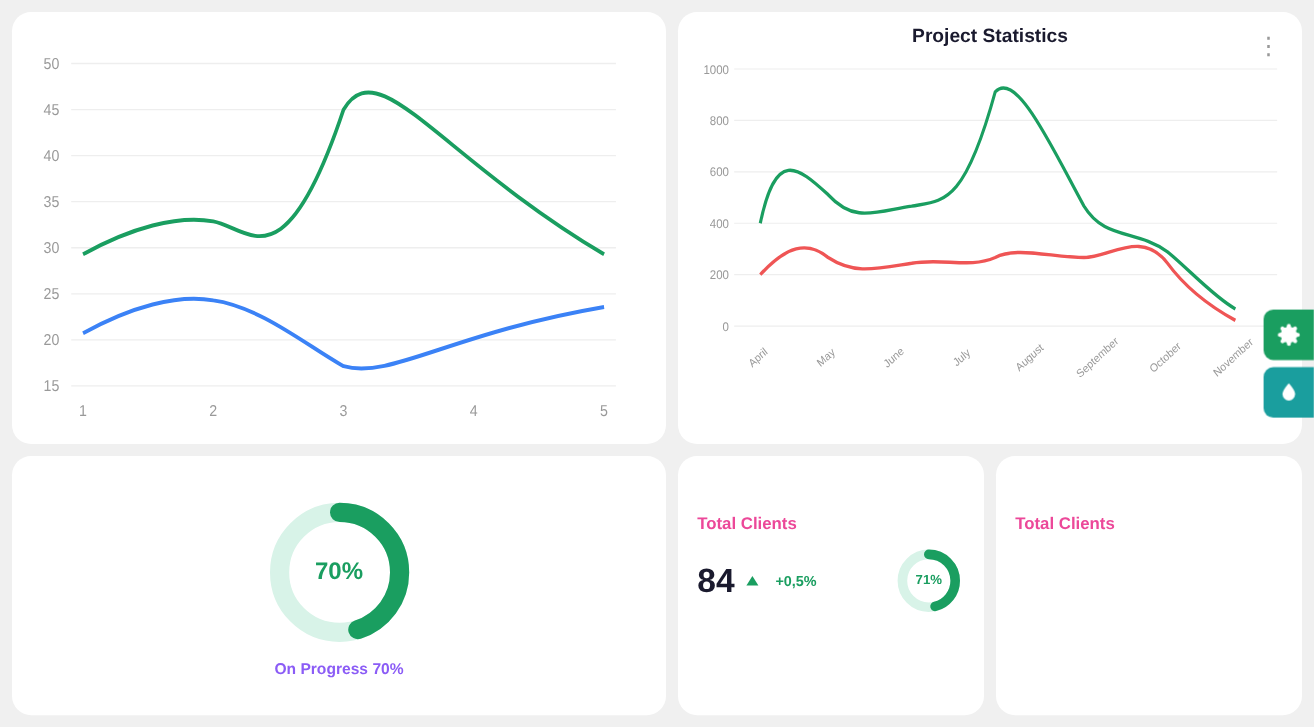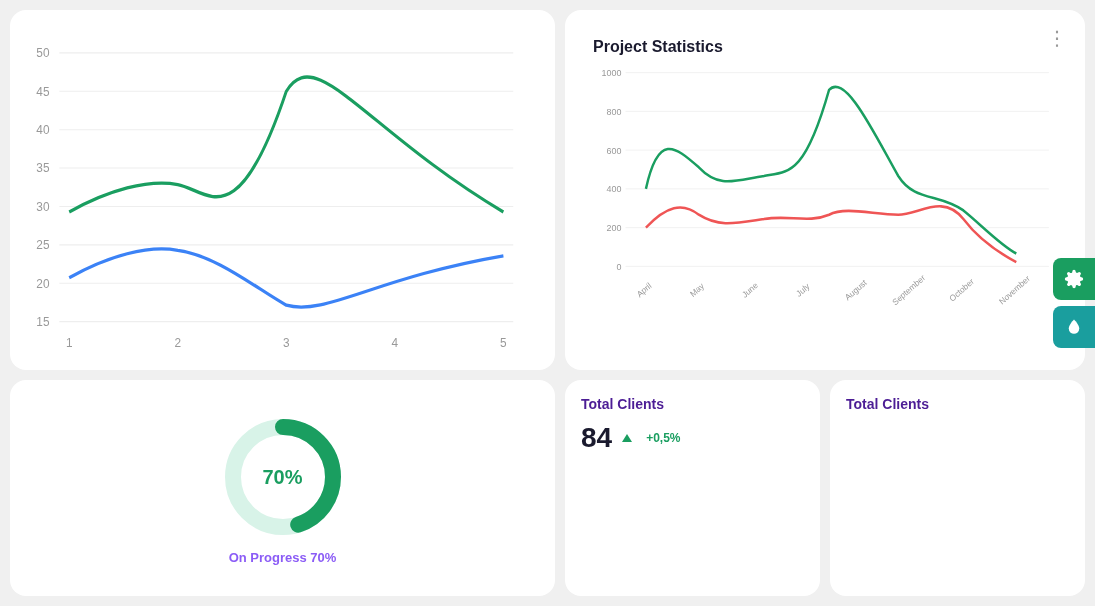--- a/index.html
+++ b/index.html
@@ -28,21 +28,22 @@
     .chart-card-1 {
       grid-column: 1;
       grid-row: 1;
       padding: 10px 22px 10px 0;
     }
 
     
     .project-stats-card {
       grid-column: 2;
       grid-row: 1;
-      padding: 28px;
+      padding: 12px;
+      text-align: center;
     }
 
     
     .donut-card {
       grid-column: 1;
       grid-row: 2;
       display: flex;
       flex-direction: column;
       align-items: center;
       justify-content: center;
@@ -138,22 +139,23 @@
 
     .on-progress-label span {
       color: #8b5cf6;
       font-weight: 700;
     }
 
     
     .small-card-title {
       font-size: 14px;
       font-weight: 700;
-      color: #4c1d95;
+      color: #ec4899;
       margin-bottom: 10px;
+      margin-top: 32px;
     }
 
     .metric-row {
       display: flex;
       align-items: center;
       gap: 10px;
     }
 
     .metric-number {
       font-size: 28px;
@@ -318,20 +320,27 @@
 
   <div class="small-card">
     <div class="small-card-title">Total Clients</div>
     <div class="metric-row">
       <div class="metric-number">84</div>
       <div class="metric-change">
         <div class="arrow-up"></div>
         <span>+0,5%</span>
       </div>
 
+      <div style="margin-left:auto; position:relative; width:60px; height:60px;">
+        <svg width="60" height="60" viewBox="0 0 60 60">
+          <circle cx="30" cy="30" r="22" fill="none" stroke="#d8f3e8" stroke-width="8"></circle>
+          <circle cx="30" cy="30" r="22" fill="none" stroke="#1a9e60" stroke-width="8" stroke-dasharray="97.9 138.23" stroke-dashoffset="34.56" stroke-linecap="round" transform="rotate(-90 30 30)"></circle>
+        </svg>
+        <div style="position:absolute;top:50%;left:50%;transform:translate(-50%,-50%);font-size:11px;font-weight:700;color:#1a9e60;">71%</div>
+      </div>
     </div>
   </div>
 
   <div class="small-card">
     <div class="small-card-title">Total Clients</div>
   </div>
 
 </div>
 
 <div class="floating-buttons">

